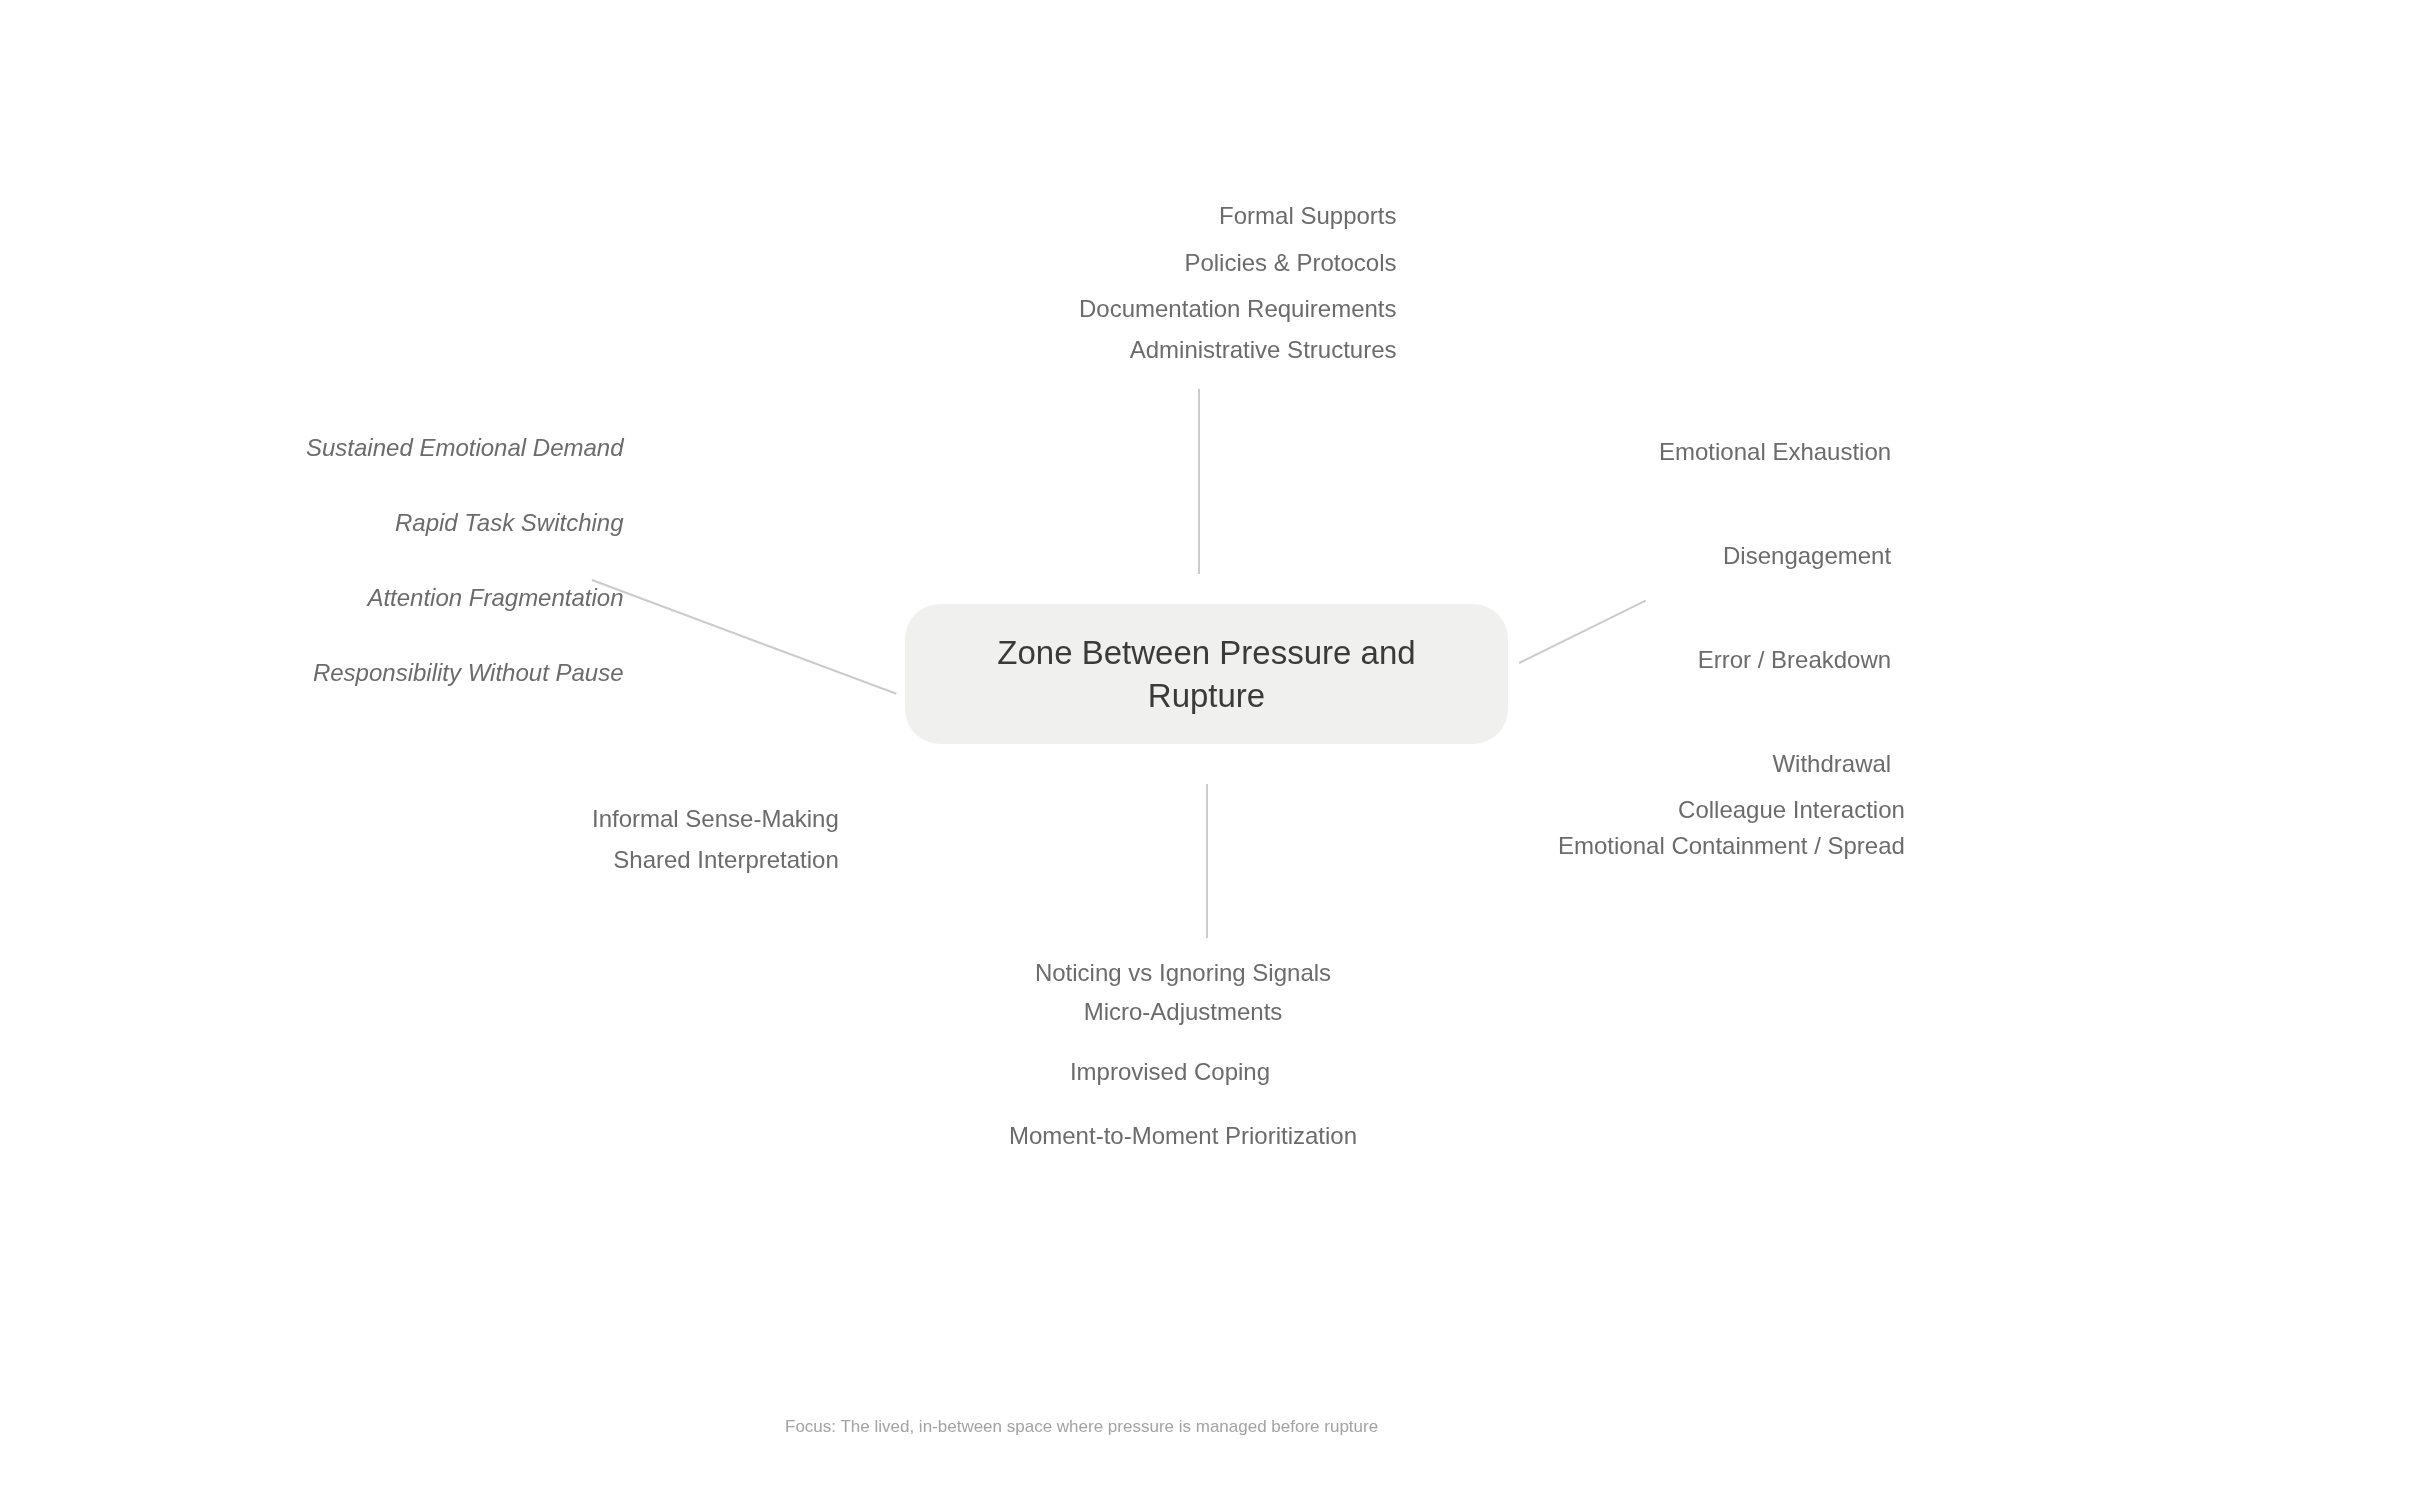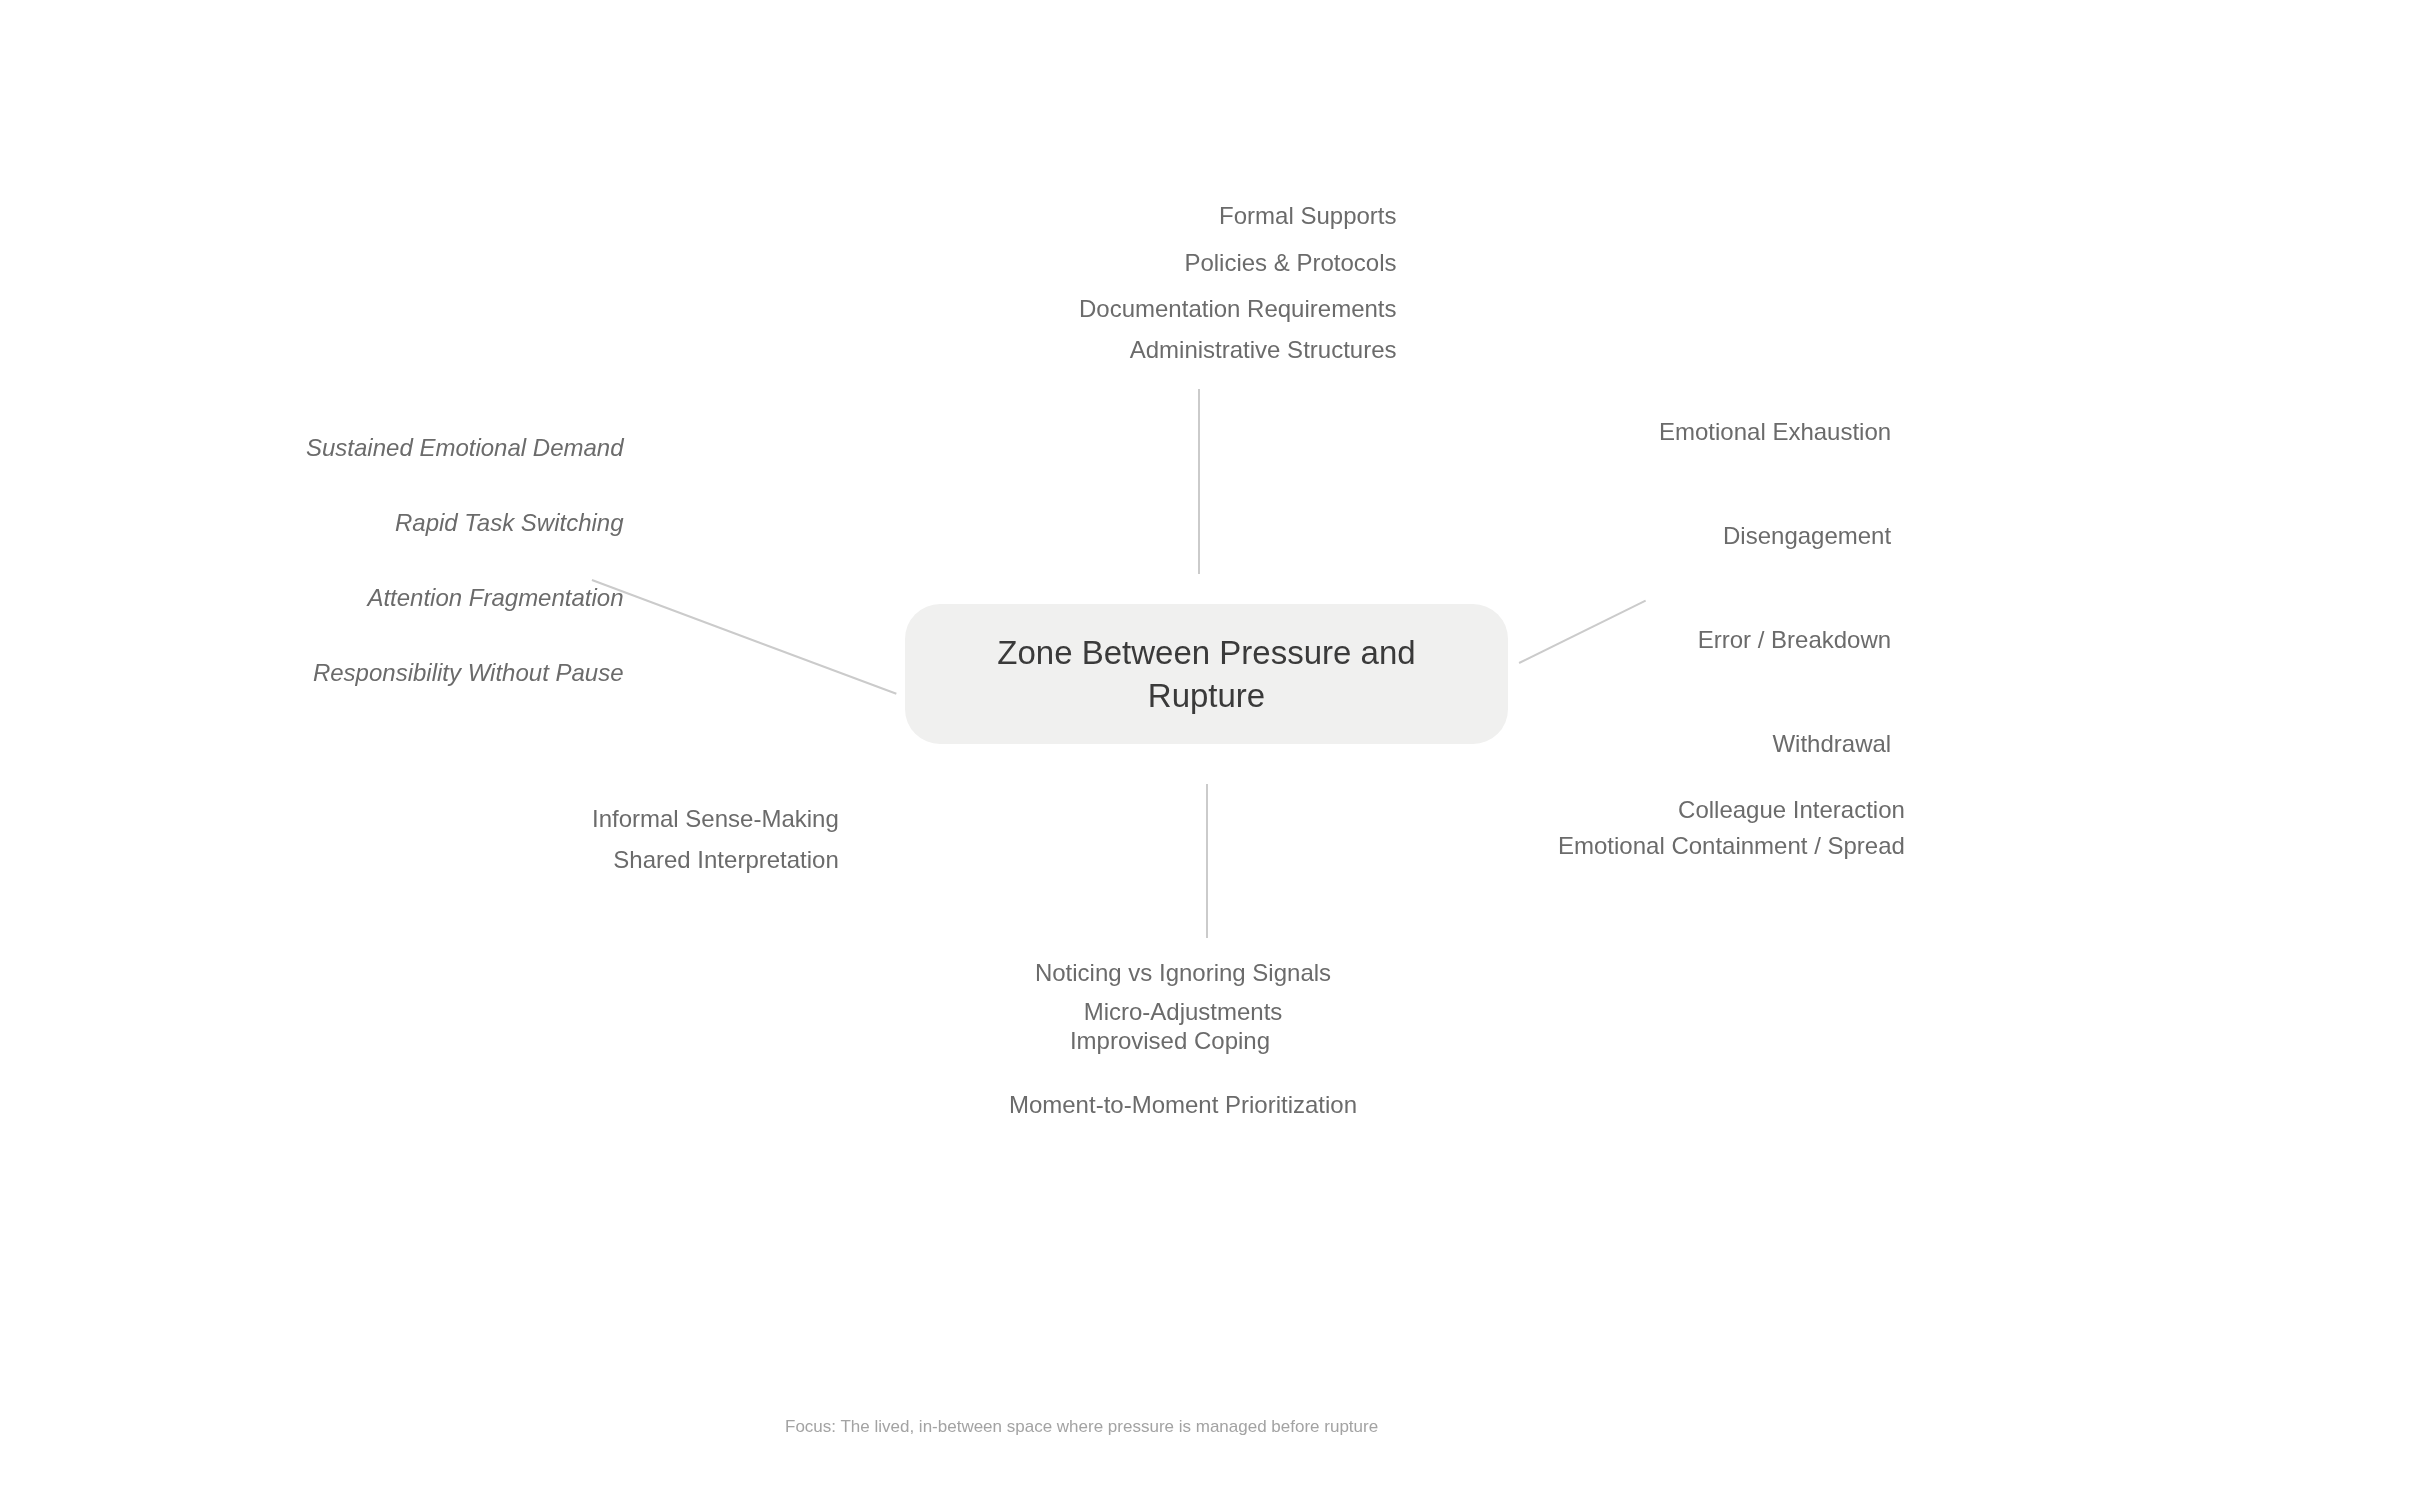--- a/index.html
+++ b/index.html
@@ -26,32 +26,32 @@
   }
 
   #group-top { left: 1079px; top: 204px; }
   #group-top .item:nth-child(2) { margin-top: 23px; }
   #group-top .item:nth-child(3) { margin-top: 22px; }
   #group-top .item:nth-child(4) { margin-top: 17px; }
 
   #group-left { left: 306px; top: 436px; font-style: italic; }
   #group-left .item + .item { margin-top: 51px; }
 
-  #group-right { left: 1659px; top: 420px; }
+  #group-right { left: 1659px; top: 440px; }
   #group-right .item + .item { margin-top: 80px; }
 
   #group-bottom-left { left: 592px; top: 807px; }
   #group-bottom-left .item + .item { margin-top: 17.4px; }
 
   #group-bottom-right { left: 1558px; top: 798px; }
   #group-bottom-right .item + .item { margin-top: 12px; }
 
   #group-bottom-center { left: 966px; top: 961px; width: 434px; text-align: center; }
   #group-bottom-center .item:nth-child(2) { margin-top: 15px; }
-  #group-bottom-center .item:nth-child(3) { margin-top: 5px; transform: translateX(-13px); }
+  #group-bottom-center .item:nth-child(3) { margin-top: 36px; transform: translateX(-13px); }
   #group-bottom-center .item:nth-child(4) { margin-top: 40px; }
 
   
   #central-node {
     position: absolute;
     left: 905px;
     top: 604px;
     width: 603px;
     height: 140px;
     background: var(--c-node-bg, #f0f0ef);

